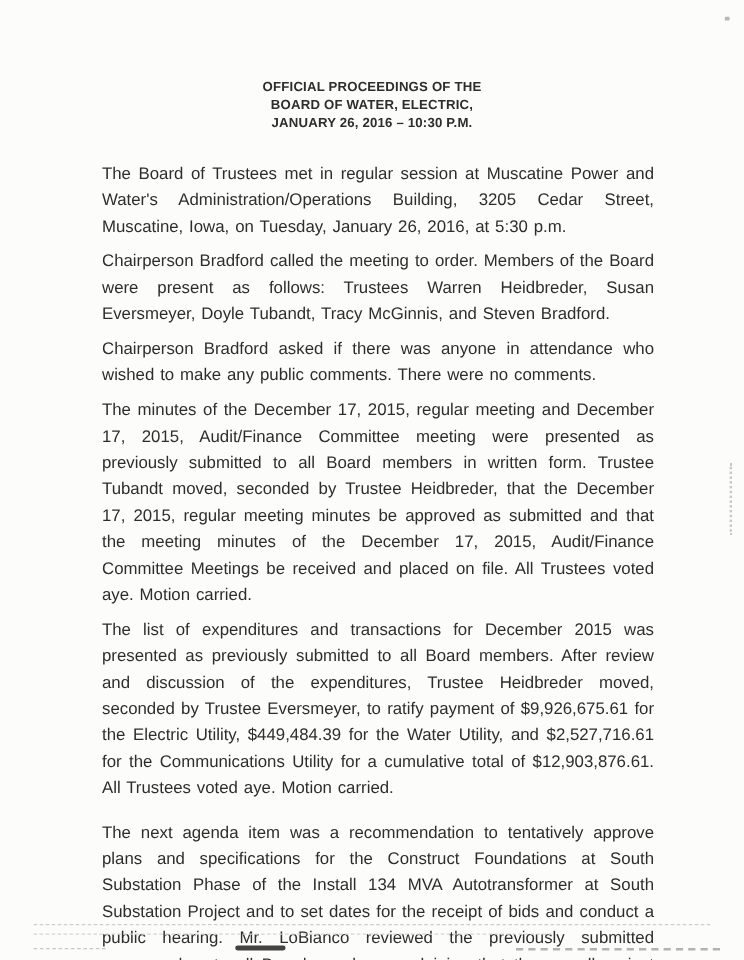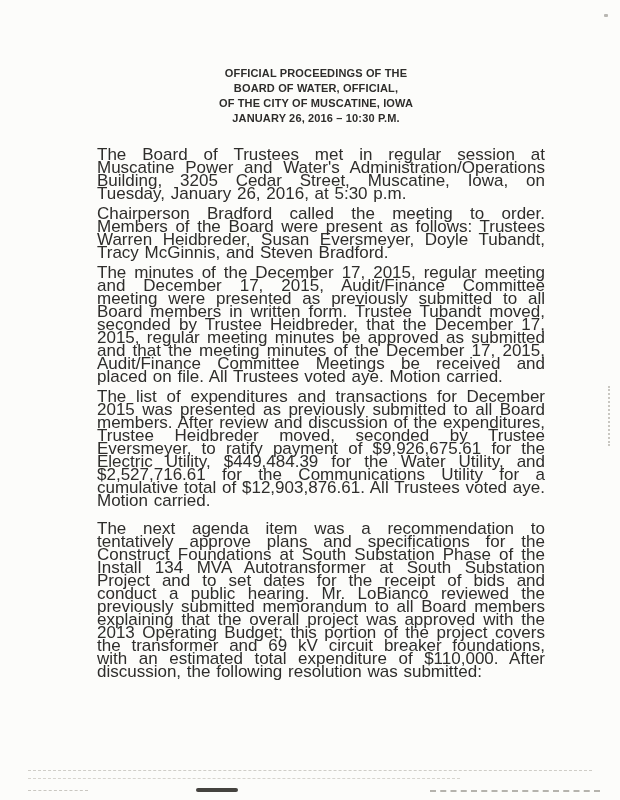--- a/index.html
+++ b/index.html
@@ -8,36 +8,35 @@
     height: 800px;
     background: #fcfcfa;
     font-family: "Liberation Sans", sans-serif;
     position: relative;
     overflow: hidden;
   }
   .page {
     position: absolute;
     inset: 0;
     color: #2e2d2b;
-    padding-left: 12px;
   }
   .doc-title {
     padding-top: 66px;
     text-align: center;
     font-weight: bold;
     font-size: 11px;
     line-height: 15px;
     letter-spacing: 0.15px;
   }
   .doc-body {
     margin: 22px 75px 0 85px;
   }
   .doc-body p {
-    font-size: 17px;
-    line-height: 13px;
+    font-size: 14px;
+    line-height: 22px;
     text-align: justify;
     margin: 0 0 7px 0;
     word-spacing: 1px;
   }
   .doc-body p.extra-space {
     margin-top: 15px;
   }
   
   .artifact { position: absolute; pointer-events: none; }
   .speck-top-right {
@@ -74,28 +73,28 @@
     border-top: 1px dashed #c9c7c1;
   }
 </style>
 </head>
 <body>
 
 <div class="page">
 
   <div class="doc-title">
     <div>OFFICIAL PROCEEDINGS OF THE</div>
-    <div>BOARD OF WATER, OFFICIAL,</div>
-    <div>OF THE CITY OF MUSCATINE, IOWA</div>
+    <div>BOARD OF WATER, ELECTRIC,</div>
     <div>JANUARY 26, 2016 – 10:30 P.M.</div>
   </div>
 
   <div class="doc-body">
     <p>The Board of Trustees met in regular session at Muscatine Power and Water's Administration/Operations Building, 3205 Cedar Street, Muscatine, Iowa, on Tuesday, January 26, 2016, at 5:30 p.m.</p>
     <p>Chairperson Bradford called the meeting to order. Members of the Board were present as follows: Trustees Warren Heidbreder, Susan Eversmeyer, Doyle Tubandt, Tracy McGinnis, and Steven Bradford.</p>
+    <p>Chairperson Bradford asked if there was anyone in attendance who wished to make any public comments. There were no comments.</p>
     <p>The minutes of the December 17, 2015, regular meeting and December 17, 2015, Audit/Finance Committee meeting were presented as previously submitted to all Board members in written form. Trustee Tubandt moved, seconded by Trustee Heidbreder, that the December 17, 2015, regular meeting minutes be approved as submitted and that the meeting minutes of the December 17, 2015, Audit/Finance Committee Meetings be received and placed on file. All Trustees voted aye. Motion carried.</p>
     <p>The list of expenditures and transactions for December 2015 was presented as previously submitted to all Board members. After review and discussion of the expenditures, Trustee Heidbreder moved, seconded by Trustee Eversmeyer, to ratify payment of $9,926,675.61 for the Electric Utility, $449,484.39 for the Water Utility, and $2,527,716.61 for the Communications Utility for a cumulative total of $12,903,876.61. All Trustees voted aye. Motion carried.</p>
     <p class="extra-space">The next agenda item was a recommendation to tentatively approve plans and specifications for the Construct Foundations at South Substation Phase of the Install 134 MVA Autotransformer at South Substation Project and to set dates for the receipt of bids and conduct a public hearing. Mr. LoBianco reviewed the previously submitted memorandum to all Board members explaining that the overall project was approved with the 2013 Operating Budget; this portion of the project covers the transformer and 69 kV circuit breaker foundations, with an estimated total expenditure of $110,000. After discussion, the following resolution was submitted:</p>
   </div>
 
   <div class="artifact speck-top-right"></div>
   <div class="artifact edge-dots-right"></div>
   <div class="artifact dash-line-1"></div>
   <div class="artifact dash-line-2"></div>
   <div class="artifact dash-bottom-left"></div>

